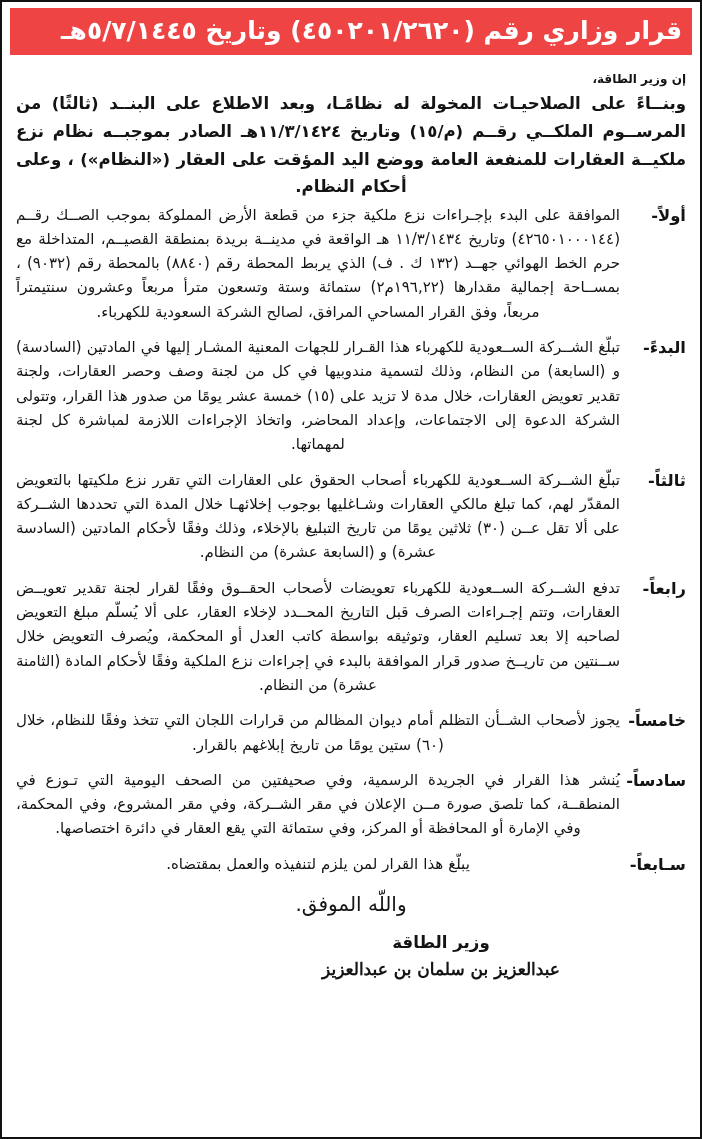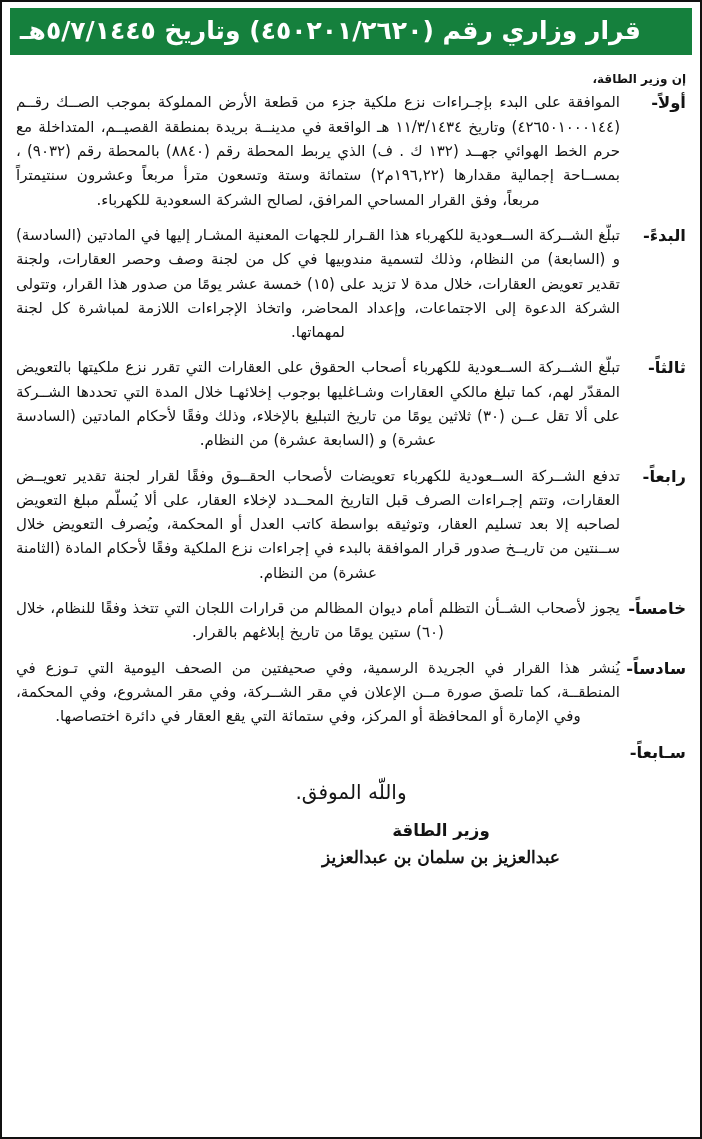--- a/index.html
+++ b/index.html
@@ -22,23 +22,23 @@
     display: flex;
     flex-direction: column;
   }
   
   .header-wrap {
     padding: 6px 8px 6px 8px;
     background: #ffffff;
     flex: 0 0 auto;
   }
   .header-bar {
-    background: #15803d;
+    background: #ef4444;
     color: #ffffff;
-    text-align: left;
+    text-align: right;
     font-weight: bold;
     font-size: 25px;
     line-height: 1.25;
     letter-spacing: 0px;
     padding: 7px 10px 9px 10px;
     white-space: nowrap;
     overflow: hidden;
     direction: rtl;
   }
   
@@ -145,20 +145,21 @@
 <div class="page">
 
   <div class="header-wrap">
     <div class="header-bar">قرار وزاري رقم (٤٥٠٢٠١/٢٦٢٠) وتاريخ ٥/٧/١٤٤٥هـ</div>
   </div>
 
   <div class="doc-body">
 
     <div class="lead-line">إن وزير الطاقة،</div>
 
+    <div class="preamble">وبنــاءً على الصلاحيـات المخولة له نظامًـا، وبعد الاطلاع على البنــد (ثالثًا) من المرســوم الملكــي رقــم (م/١٥) وتاريخ ١١/٣/١٤٢٤هـ الصادر بموجبــه نظام نزع ملكيــة العقارات للمنفعة العامة ووضع اليد المؤقت على العقار («النظام») ، وعلى أحكام النظام.</div>
 
 
     <div class="clause">
       <div class="clause-label"><span class="ord">أولاً-</span></div>
       <div class="clause-text">الموافقة على البدء بإجـراءات نزع ملكية جزء من قطعة الأرض المملوكة بموجب الصــك رقــم (٤٢٦٥٠١٠٠٠١٤٤) وتاريخ ١١/٣/١٤٣٤ هـ الواقعة في مدينــة بريدة بمنطقة القصيــم، المتداخلة مع حرم الخط الهوائي جهــد (١٣٢ ك . ف) الذي يربط المحطة رقم (٨٨٤٠) بالمحطة رقم (٩٠٣٢) ، بمســاحة إجمالية مقدارها (١٩٦,٢٢م٢) ستمائة وستة وتسعون مترأ مربعاً وعشرون سنتيمتراً مربعاً، وفق القرار المساحي المرافق، لصالح الشركة السعودية للكهرباء.</div>
     </div>
 
     <div class="clause">
       <div class="clause-label"><span class="ord">البدءً-</span></div>
       <div class="clause-text">تبلّغ الشــركة الســعودية للكهرباء هذا القـرار للجهات المعنية المشـار إليها في المادتين (السادسة) و (السابعة) من النظام، وذلك لتسمية مندوبيها في كل من لجنة وصف وحصر العقارات، ولجنة تقدير تعويض العقارات، خلال مدة لا تزيد على (١٥) خمسة عشر يومًا من صدور هذا القرار، وتتولى الشركة الدعوة إلى الاجتماعات، وإعداد المحاضر، واتخاذ الإجراءات اللازمة لمباشرة كل لجنة لمهماتها.</div>
@@ -179,20 +180,21 @@
       <div class="clause-text">يجوز لأصحاب الشــأن التظلم أمام ديوان المظالم من قرارات اللجان التي تتخذ وفقًا للنظام، خلال (٦٠) ستين يومًا من تاريخ إبلاغهم بالقرار.</div>
     </div>
 
     <div class="clause">
       <div class="clause-label"><span class="ord">سادساً-</span></div>
       <div class="clause-text">يُنشر هذا القرار في الجريدة الرسمية، وفي صحيفتين من الصحف اليومية التي تـوزع في المنطقــة، كما تلصق صورة مــن الإعلان في مقر الشــركة، وفي مقر المشروع، وفي المحكمة، وفي الإمارة أو المحافظة أو المركز، وفي ستمائة التي يقع العقار في دائرة اختصاصها.</div>
     </div>
 
     <div class="clause">
       <div class="clause-label"><span class="ord">سـابعاً-</span></div>
+      <div class="clause-text lastleft">يبلّغ هذا القرار لمن يلزم لتنفيذه والعمل بمقتضاه.</div>
     </div>
 
     <div class="closing">واللّه الموفق.</div>
 
     <div class="sign-block">
       <div class="sign-title">وزير الطاقة</div>
       <div class="sign-name">عبدالعزيز بن سلمان بن عبدالعزيز</div>
     </div>
 
     <div class="spacer-flex"></div>

